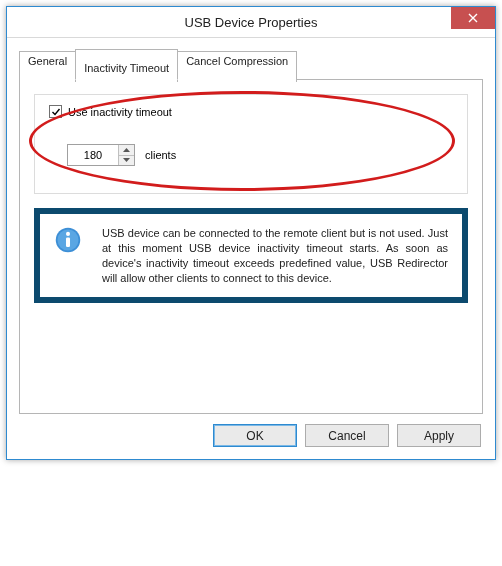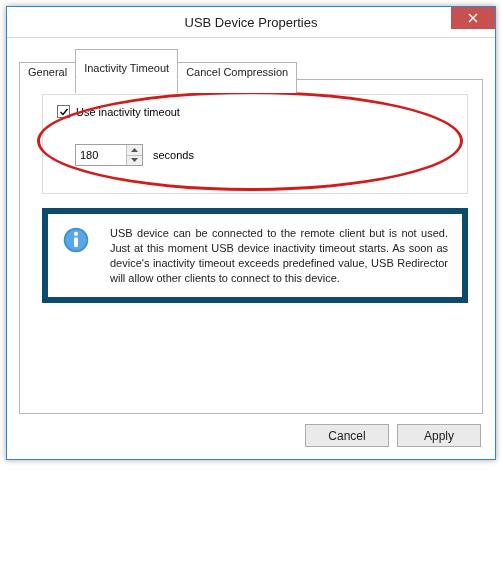--- a/index.html
+++ b/index.html
@@ -74,37 +74,37 @@
   .tab {
     border: 1px solid #b5b5b5;
     border-bottom: none;
     background: #fff;
     padding: 3px 8px 4px 8px;
     font-size: 11px;
     color: #222;
     margin-right: -1px;
     cursor: pointer;
     position: relative;
-    top: 14px;
+    top: 3px;
   }
   .tab.active {
     background: #fff;
     top: 1px;
     padding-top: 12px;
     padding-bottom: 5px;
     z-index: 3;
     border-bottom: 1px solid #fff;
   }
   .tabpage {
     border: 1px solid #b5b5b5;
     flex: 1;
     margin-top: 0;
     position: relative;
     z-index: 1;
-    padding: 14px 14px 14px 22px;
+    padding: 14px 14px 14px 14px;
     box-sizing: border-box;
   }
   .groupbox {
     border: 1px solid #dcdcdc;
     padding: 10px 14px 18px 14px;
     position: relative;
     box-sizing: border-box;
   }
   .chk-row {
     display: flex;
@@ -134,21 +134,21 @@
   .spinner {
     display: flex;
     align-items: stretch;
     border: 1px solid #a0a0a0;
     height: 20px;
     background: #fff;
   }
   .spinner-input {
     width: 42px;
     border: none;
-    text-align: left;
+    text-align: center;
     padding: 0 4px;
     font-size: 11px;
     outline: none;
     font-family: inherit;
   }
   .spinner-btns {
     display: flex;
     flex-direction: column;
     border-left: 1px solid #c0c0c0;
   }
@@ -258,41 +258,44 @@
                         <path d="M0 4 L3.5 0 L7 4 Z" fill="#555"></path>
                       </svg>
                   </span>
                   <span class="spin-btn">
                     <svg viewBox="0 0 7 4">
                         <path d="M0 0 L3.5 4 L7 0 Z" fill="#555"></path>
                       </svg>
                   </span>
                 </span>
               </span>
-              <span>seconds</span>
+              <span>clients</span>
             </div>
 
             <div class="annot" style="left:-6px; top:-4px; width:420px; height:94px;"></div>
           </div>
 
           <div class="infobox">
             <div class="info-icon">
               <svg viewBox="0 0 32 32">
                 <circle cx="16" cy="16" r="14" fill="#3d8fd6"></circle>
                 <circle cx="16" cy="16" r="12" fill="#5aa6e3"></circle>
                 <circle cx="16" cy="9" r="2.3" fill="#fff"></circle>
                 <rect x="13.7" y="13" width="4.6" height="11" rx="1.5" fill="#fff"></rect>
               </svg>
             </div>
             <div class="info-text">USB device can be connected to the remote client but is not used. Just at this moment USB device inactivity timeout starts. As soon as device's inactivity timeout exceeds predefined value, USB Redirector will allow other clients to connect to this device.</div>
           </div>
 
         </div>
 
         <div class="buttonbar">
+          <div class="btn default">
+              <span>OK</span>
+            </div>
           <div class="btn">
               <span>Cancel</span>
             </div>
           <div class="btn">
               <span>Apply</span>
             </div>
         </div>
 
       </div>
     </div>

